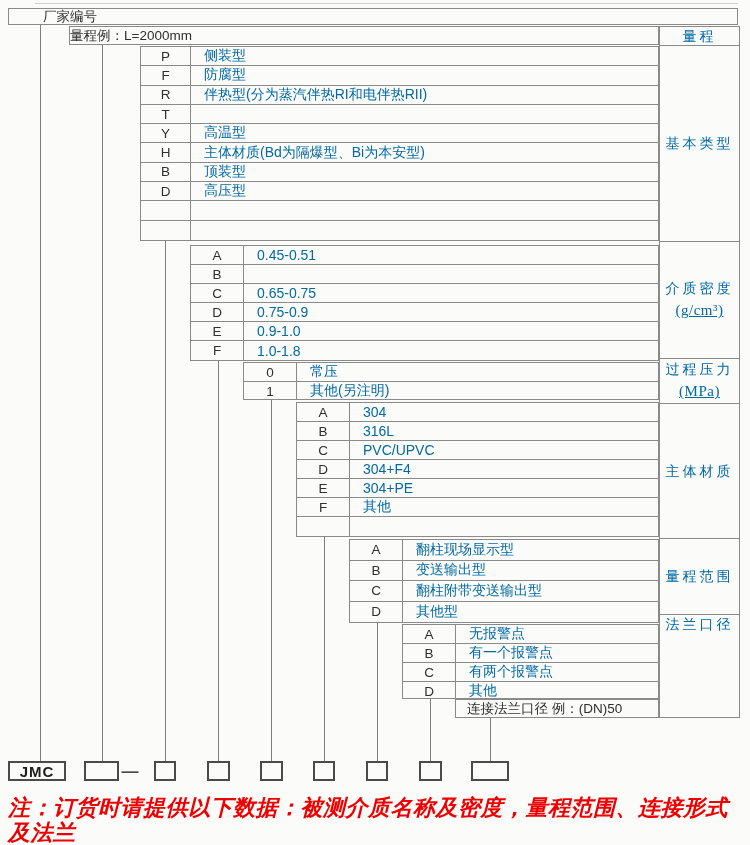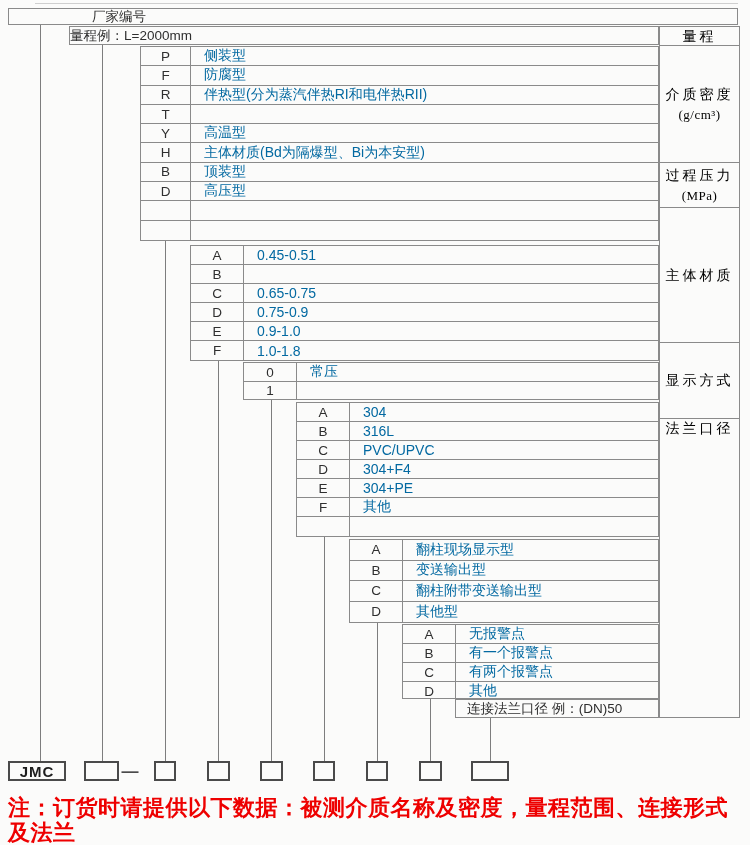--- a/index.html
+++ b/index.html
@@ -3,34 +3,34 @@
 <meta charset="utf-8">
 <style>
   html,body{margin:0;padding:0;}
   body{font-family:"Liberation Sans","DejaVu Sans",sans-serif;background:#ffffff;}
   #canvas{position:relative;width:750px;height:845px;background:#fbfbfa;overflow:hidden;}
 
   .hairline-top{position:absolute;left:35px;top:3px;width:703px;height:1px;background:#cfcfcf;}
 
   
   .mfr-box{position:absolute;left:8px;top:8px;width:730px;height:17px;box-sizing:border-box;
-    border:1px solid #8a8a8a;display:flex;align-items:center;padding-left:83px;
+    border:1px solid #8a8a8a;display:flex;align-items:center;padding-left:34px;
     font-size:13.5px;color:#2f2f2f;}
   .range-row{position:absolute;left:69px;top:26px;width:590px;height:19px;box-sizing:border-box;
     border:1px solid #8a8a8a;display:flex;align-items:center;
     font-size:13.5px;color:#2f2f2f;}
 
   
   .labelcol{position:absolute;left:659px;top:26px;width:81px;height:692px;box-sizing:border-box;
     border:1px solid #8a8a8a;background:#fbfbfa;}
   .lcell{box-sizing:border-box;border-bottom:1px solid #8a8a8a;display:flex;flex-direction:column;
     align-items:center;justify-content:center;font-family:"Liberation Serif","DejaVu Serif",serif;
-    font-size:14px;color:#000000;letter-spacing:3px;line-height:1.5;text-align:center;}
+    font-size:14px;color:#0369a1;letter-spacing:3px;line-height:1.5;text-align:center;}
   .lcell:last-child{border-bottom:none;}
-  .lcell .sub{letter-spacing:0.5px;font-size:13px;}
+  .lcell .sub{letter-spacing:0.5px;font-size:15px;text-decoration:underline;}
 
   
   .sec{position:absolute;box-sizing:border-box;border:1px solid #8a8a8a;display:grid;grid-auto-rows:1fr;}
   .trow{display:flex;box-sizing:border-box;border-bottom:1px solid #8a8a8a;align-items:stretch;}
   .trow:last-child{border-bottom:none;}
   .trow .code{width:var(--cw);box-sizing:border-box;border-right:1px solid #8a8a8a;
     display:flex;align-items:center;justify-content:center;font-size:13.5px;color:#2f2f2f;}
   .trow .desc{flex:1;display:flex;align-items:center;padding-left:13px;font-size:14px;
     color:#0369a1;white-space:nowrap;overflow:hidden;}
 
@@ -43,53 +43,56 @@
 
   
   .mbox{position:absolute;top:761px;height:20px;box-sizing:border-box;border:2px solid #4a4a4a;background:#fbfbfa;}
   .jmc{display:flex;align-items:center;justify-content:center;font-weight:bold;font-size:15px;
     letter-spacing:1px;color:#1d1d1d;}
   .dash{position:absolute;left:119px;top:762px;width:22px;height:20px;display:flex;align-items:center;
     justify-content:center;font-weight:bold;color:#4a4a4a;font-size:17px;}
 
   
   .note{position:absolute;left:8px;top:796px;width:738px;font-size:22px;font-weight:bold;
-    color:#ee0000;line-height:1.12;letter-spacing:0.5px;}
+    color:#ee0000;line-height:1.12;letter-spacing:0.5px;font-style:italic;}
 </style>
 </head>
 <body>
 
 <div id="canvas">
 
   <div class="hairline-top"></div>
 
   <div class="mfr-box">
     <span>厂家编号</span>
   </div>
   <div class="range-row">
     <span>量程例：L=2000mm</span>
   </div>
 
   <div class="labelcol">
     <div class="lcell" style="height:19px">
         <span>量程</span>
       </div>
+    <div class="lcell" style="height:196px">
+        <span>基本类型</span>
+      </div>
     <div class="lcell" style="height:117px">
         <span>介质密度</span>
         <span class="sub">(g/cm³)</span>
       </div>
     <div class="lcell" style="height:45px">
         <span>过程压力</span>
         <span class="sub">(MPa)</span>
       </div>
     <div class="lcell" style="height:135px">
         <span>主体材质</span>
       </div>
     <div class="lcell" style="height:76px">
-        <span>显示方式</span>
+        <span>量程范围</span>
       </div>
     <div class="lcell" style="height:19px">
         <span>法兰口径</span>
       </div>
   </div>
 
   <div class="sec" style="left:140px;top:46px;width:519px;height:195px;--cw:50px;">
       <div class="trow">
         <span class="code">P</span>
         <span class="desc">侧装型</span>
@@ -155,20 +158,21 @@
         <span class="desc">1.0-1.8</span>
       </div>
     </div>
   <div class="sec" style="left:243px;top:362px;width:416px;height:38px;--cw:53px;">
       <div class="trow">
         <span class="code">0</span>
         <span class="desc">常压</span>
       </div>
       <div class="trow">
         <span class="code">1</span>
+        <span class="desc">其他(另注明)</span>
       </div>
     </div>
   <div class="sec" style="left:296px;top:402px;width:363px;height:135px;--cw:53px;">
       <div class="trow">
         <span class="code">A</span>
         <span class="desc">304</span>
       </div>
       <div class="trow">
         <span class="code">B</span>
         <span class="desc">316L</span>

